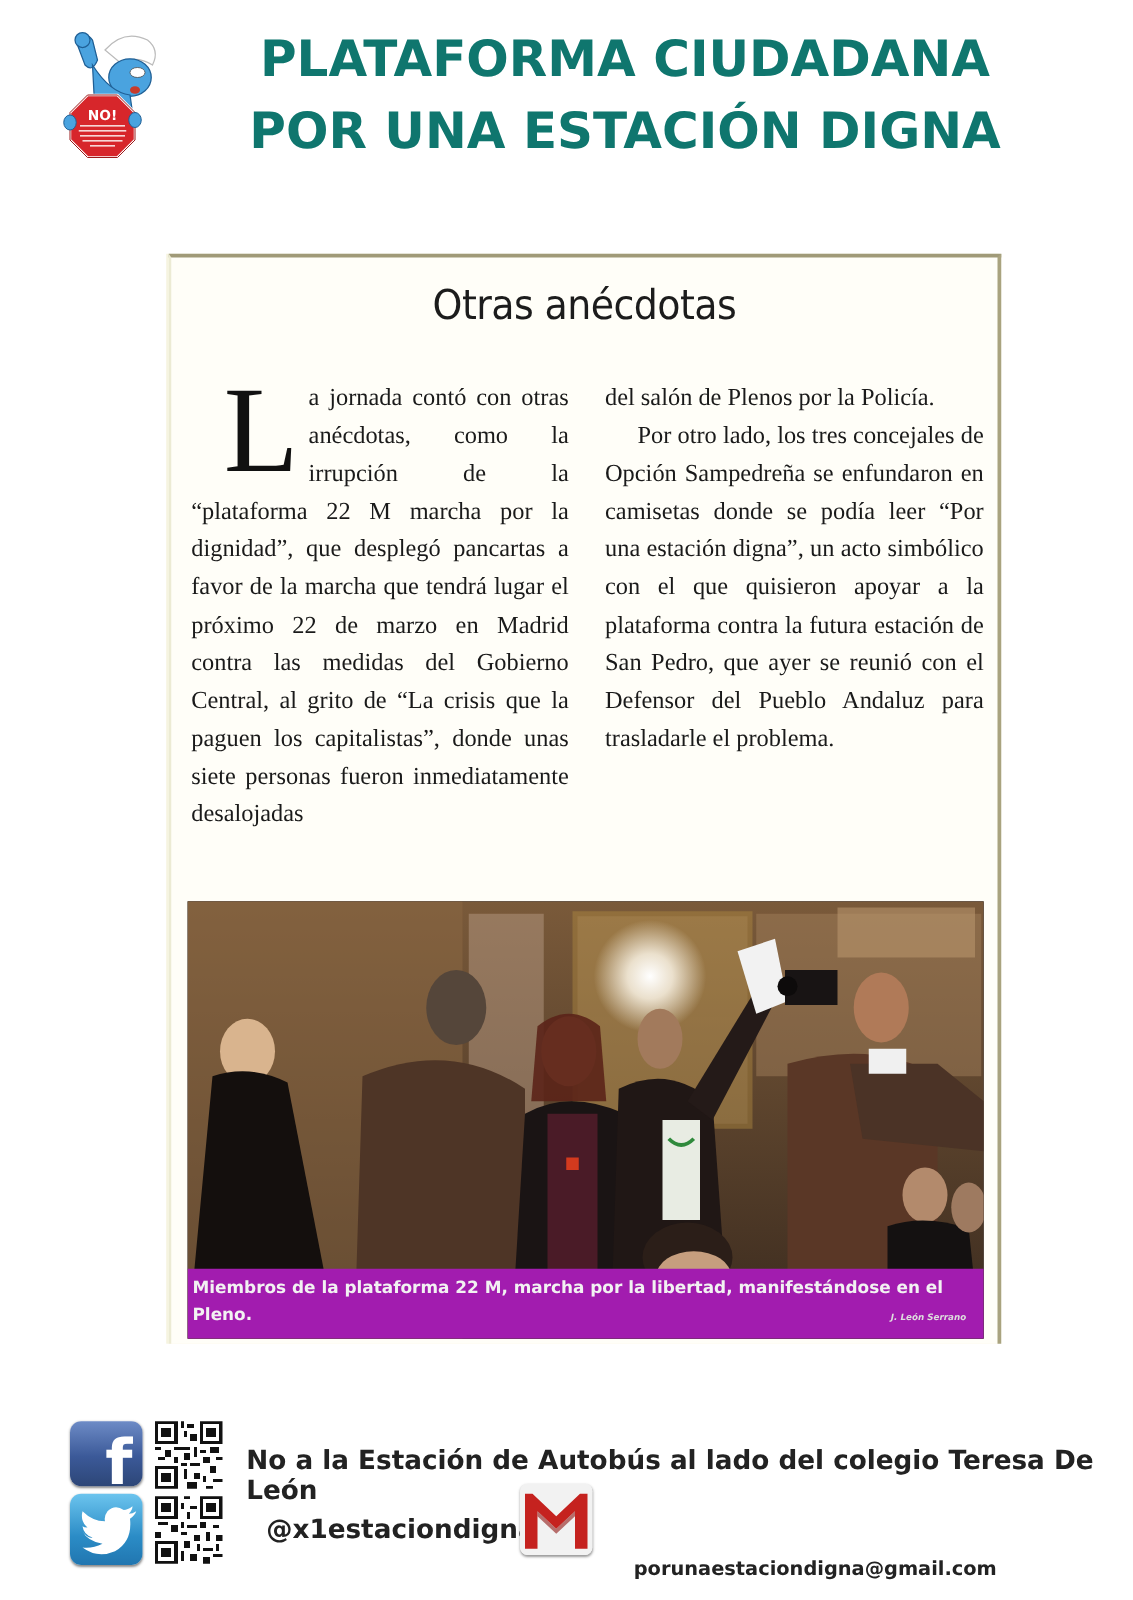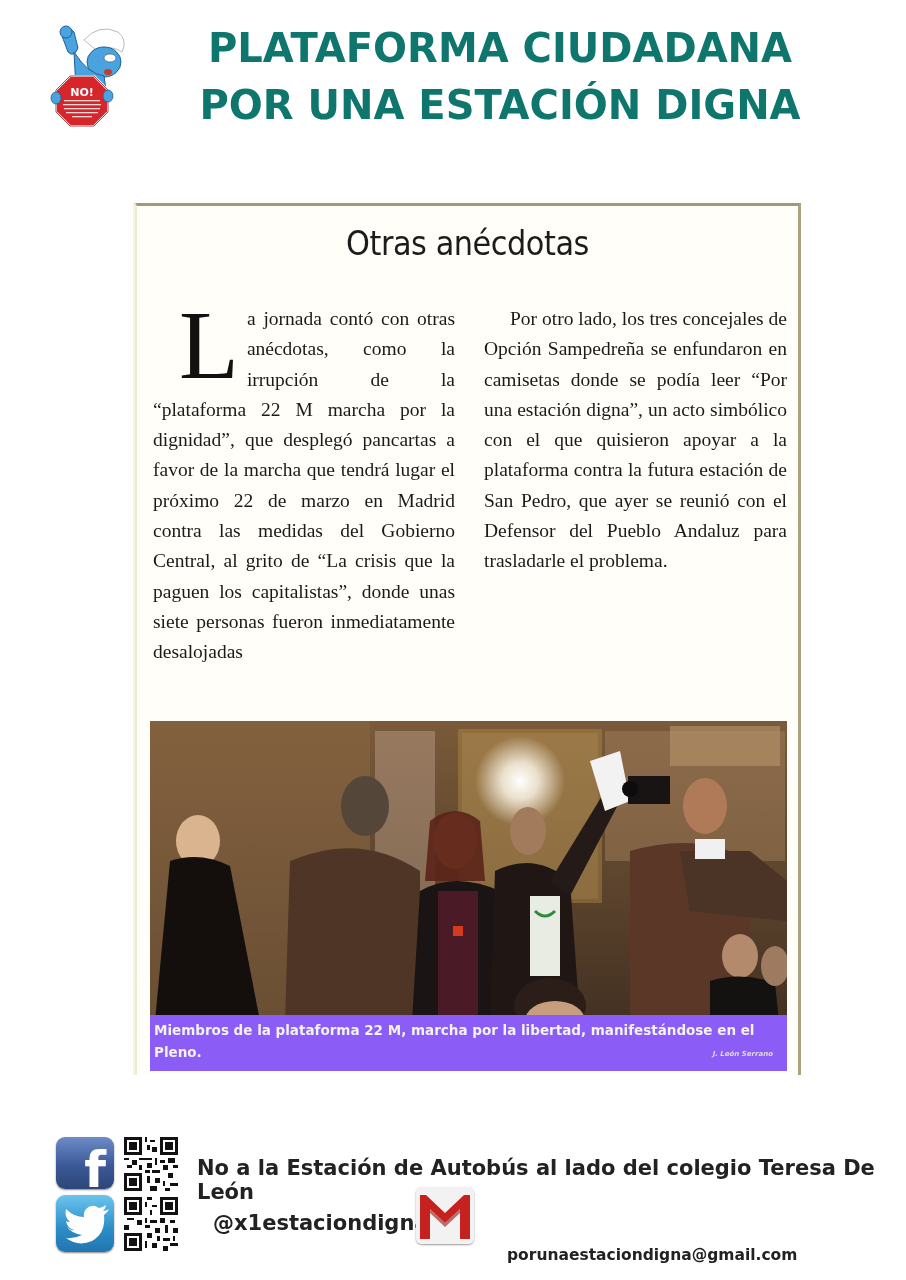--- a/index.html
+++ b/index.html
@@ -15,21 +15,21 @@
   .col { position:absolute; top:98px; font-family:"Liberation Serif", serif; font-size:19.5px; line-height:30.3px; color:#1a1a1a; text-align:justify; }
   .col-left { left:16px; width:302px; }
   .col-right { left:347px; width:303px; }
   .dropcap { float:left; font-family:"Liberation Serif", serif; font-size:98px; line-height:78px; margin:2px 8px 0 26px; color:#111; }
   .col p { margin:0; }
   .indent { text-indent:26px; }
 
   
   .photo { position:absolute; left:13px; top:515px; width:637px; height:350px; background:#2a1d14; overflow:hidden; }
   .photo svg { position:absolute; left:0; top:0; }
-  .caption { position:absolute; left:0; right:0; bottom:0; height:56px; background:#8b5cf6; color:#f2f2f2; font-family:"DejaVu Sans", sans-serif; font-weight:bold; font-size:13.5px; line-height:22px; padding:4px 4px 0 4px; box-sizing:border-box; }
+  .caption { position:absolute; left:0; right:0; bottom:0; height:56px; background:#a21caf; color:#f2f2f2; font-family:"DejaVu Sans", sans-serif; font-weight:bold; font-size:13.5px; line-height:22px; padding:4px 4px 0 4px; box-sizing:border-box; }
   .credit { position:absolute; right:14px; bottom:6px; font-size:7px; font-style:italic; color:#ddd; font-weight:bold; }
 
   
   .fb-icon { position:absolute; left:56px; top:1137px; width:58px; height:52px; border-radius:9px; background:linear-gradient(#6d8bc6,#3b5998 55%,#2d4677); box-shadow:0 1px 2px #888; overflow:hidden; }
   .fb-icon span { position:absolute; right:8px; bottom:-6px; font-family:"DejaVu Sans", sans-serif; font-weight:bold; font-size:50px; color:#fff; line-height:50px; }
   .tw-icon { position:absolute; left:56px; top:1195px; width:58px; height:57px; border-radius:9px; background:linear-gradient(#6cc4ee,#2b8cc6 60%,#2176b0); box-shadow:0 1px 2px #888; }
   .qr { position:absolute; width:54px; height:54px; }
   .qr1 { left:124px; top:1137px; }
   .qr2 { left:124px; top:1197px; }
   .footer-text { position:absolute; font-family:"DejaVu Sans", sans-serif; font-weight:bold; color:#222; }
@@ -76,20 +76,21 @@
 
 <div class="clip">
   <div class="clip-title">Otras anécdotas</div>
 
   <div class="col col-left">
     <span class="dropcap">L</span>
     <p>a jornada contó con otras anécdotas, como la irrupción de la “plataforma 22 M marcha por la dignidad”, que desplegó pancartas a favor de la marcha que tendrá lugar el próximo 22 de marzo en Madrid contra las medidas del Gobierno Central, al grito de “La crisis que la paguen los capitalistas”, donde unas siete personas fueron inmediatamente desalojadas</p>
   </div>
 
   <div class="col col-right">
+    <p>del salón de Plenos por la Policía.</p>
     <p class="indent">Por otro lado, los tres concejales de Opción Sampedreña se enfundaron en camisetas donde se podía leer “Por una estación digna”, un acto simbólico con el que quisieron apoyar a la plataforma contra la futura estación de San Pedro, que ayer se reunió con el Defensor del Pueblo Andaluz para trasladarle el problema.</p>
   </div>
 
   <div class="photo">
     <svg width="637" height="350" viewBox="0 0 637 350">
       <defs>
         <linearGradient id="wall" x1="0" y1="0" x2="0" y2="1">
           <stop offset="0" stop-color="#7a5a3a"></stop>
           <stop offset="1" stop-color="#3a2a1e"></stop>
         </linearGradient>

